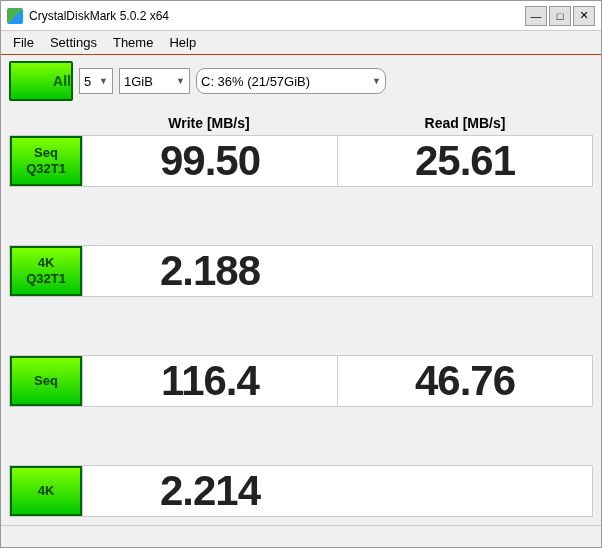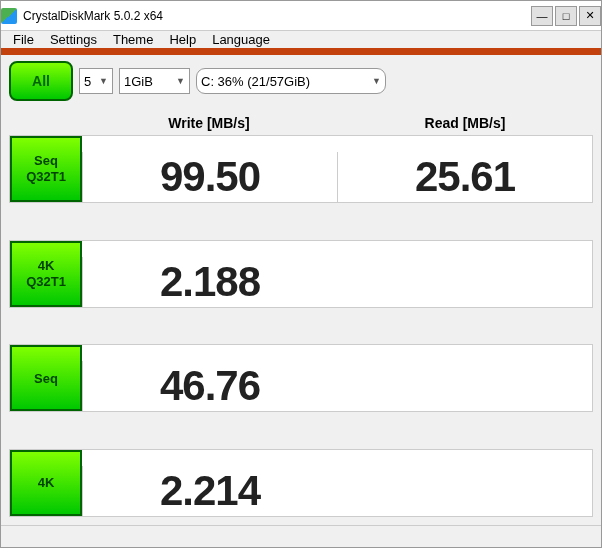--- a/index.html
+++ b/index.html
@@ -17,21 +17,21 @@
       height: 548px;
       background: #f0f0f0;
       border: 1px solid #999;
       display: flex;
       flex-direction: column;
     }
     .title-bar {
       background: #fff;
       display: flex;
       align-items: center;
-      padding: 4px 0;
+      padding: 4px 6px;
       border-bottom: 1px solid #ccc;
       height: 30px;
     }
     .title-bar-icon {
       width: 16px;
       height: 16px;
       margin-right: 6px;
       background: linear-gradient(135deg, #4CAF50 50%, #2196F3 50%);
       border-radius: 2px;
       flex-shrink: 0;
@@ -55,21 +55,21 @@
       cursor: pointer;
       display: flex;
       align-items: center;
       justify-content: center;
       color: #000;
     }
     .menu-bar {
       display: flex;
       padding: 2px 4px;
       background: #f0f0f0;
-      border-bottom: 7px solid #c2410c;
+      border-bottom: 1px solid #c2410c;
       height: 24px;
       align-items: center;
     }
     .menu-item {
       padding: 2px 8px;
       font-size: 13px;
       cursor: pointer;
       color: #000;
     }
     .toolbar {
@@ -81,22 +81,23 @@
     }
     .btn-all {
       background: linear-gradient(to bottom, #7fff00, #00c800);
       border: 2px solid #006400;
       color: #006400;
       font-size: 14px;
       font-weight: bold;
       width: 64px;
       height: 40px;
       cursor: pointer;
-      border-radius: 8px;
+      border-radius: 2px;
       text-shadow: none;
+      text-align: right;
     }
     .select-box {
       border: 1px solid #999;
       background: #fff;
       font-size: 13px;
       height: 26px;
       padding: 1px 4px;
       cursor: pointer;
       -webkit-appearance: none;
       appearance: none;
@@ -158,21 +159,20 @@
       padding: 4px;
       line-height: 1.2;
     }
     .data-cell {
       display: flex;
       align-items: center;
       justify-content: center;
       border-left: 1px solid #ccc;
       padding: 4px 0;
       background: #fff;
-      margin-top: 16px;
     }
     .value-text {
       font-size: 42px;
       font-weight: bold;
       color: #222;
       letter-spacing: -1px;
       line-height: 1;
     }
     .status-bar {
       height: 22px;
@@ -204,21 +204,20 @@
       <button class="title-btn">□</button>
       <button class="title-btn">✕</button>
     </div>
   </div>
 
   <div class="menu-bar">
     <span class="menu-item">File</span>
     <span class="menu-item">Settings</span>
     <span class="menu-item">Theme</span>
     <span class="menu-item">Help</span>
-    <span class="menu-item">Language</span>
   </div>
 
   <div class="toolbar">
     <button class="btn-all">All</button>
     <div class="select-wrapper">
       <select class="select-box">
         <option>5</option>
         <option>1</option>
         <option>3</option>
         <option>9</option>
@@ -262,20 +261,23 @@
       <div class="data-row">
         <div class="row-label">4K<br>Q32T1</div>
         <div class="data-cell">
           <span class="value-text">2.188</span>
         </div>
       </div>
 
       <div class="data-row">
         <div class="row-label">Seq</div>
         <div class="data-cell">
+          <span class="value-text">116.4</span>
+        </div>
+        <div class="data-cell">
           <span class="value-text">46.76</span>
         </div>
       </div>
 
       <div class="data-row">
         <div class="row-label">4K</div>
         <div class="data-cell">
           <span class="value-text">2.214</span>
         </div>
       </div>

